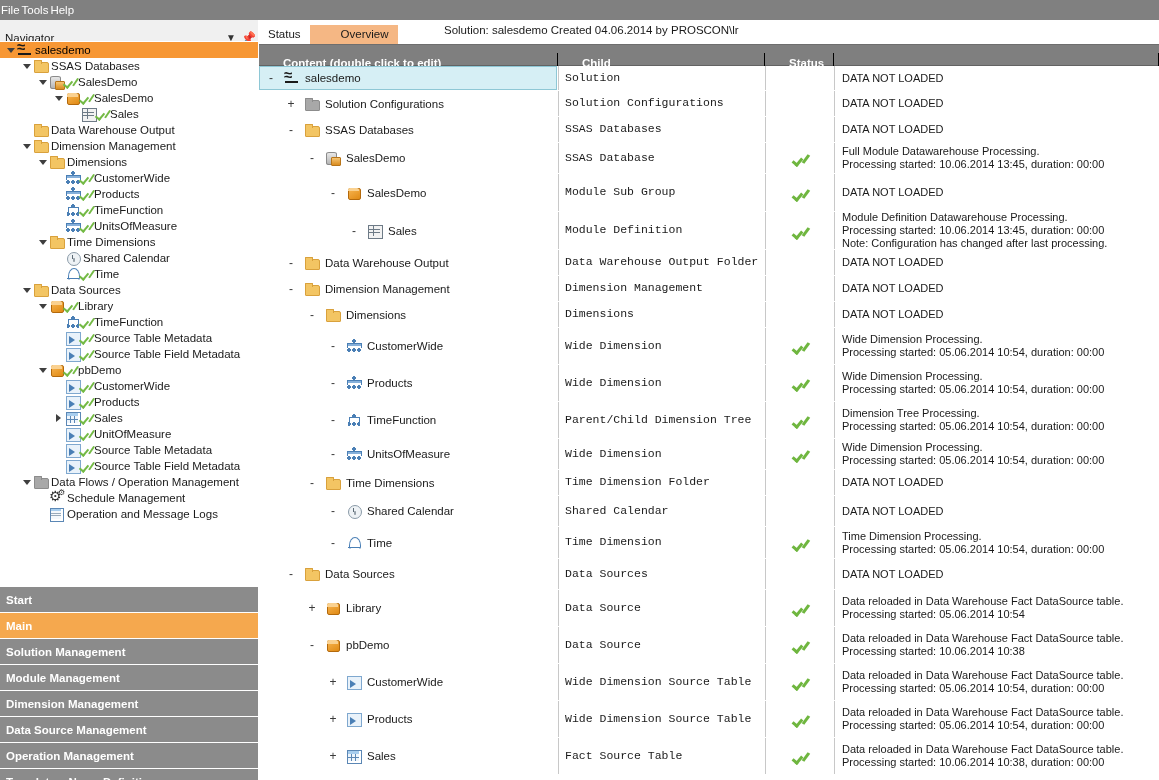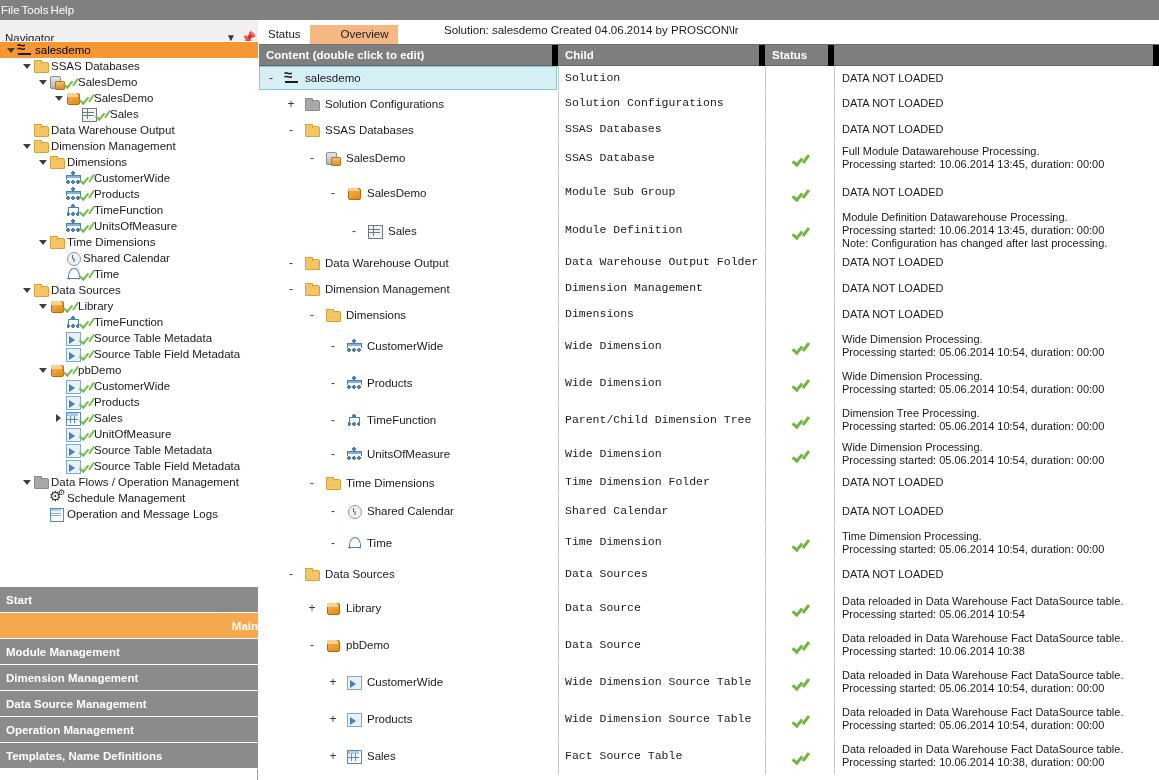--- a/index.html
+++ b/index.html
@@ -230,21 +230,21 @@
   }
   .navbtn {
     height: 26px; width: 258px;
     background: #8b8b8b;
     border-bottom: 1px solid #ffffff;
     display: flex; align-items: center;
     padding-left: 6px;
     color: #ffffff; font-weight: bold; font-size: 11.5px;
     cursor: pointer; white-space: nowrap;
   }
-  .navbtn.active { background: #f5a84e; color: #ffffff; justify-content: flex-end; }
+  .navbtn.active { background: #f5a84e; color: #ffffff; }
 
   
   .rightpane {
     position: absolute; left: 259px; top: 20px; width: 900px; height: 628px;
     background: #ffffff;
   }
   .tabstrip {
     position: relative; height: 24px; width: 900px;
     background: #ffffff;
     display: flex; align-items: flex-end;
@@ -261,23 +261,23 @@
   }
 
   .gridhead {
     position: relative; height: 22px; width: 900px;
     background: #7f7f7f;
     border-top: 1px solid #6e6e6e;
     border-bottom: 1px solid #636363;
     color: #ffffff; font-size: 11.5px; font-weight: bold;
   }
   .gh {
-    position: absolute; top: 0; height: 21px; line-height: 21px;
-    padding-left: 7px; white-space: nowrap;
-    border-right: 6px solid #000000;
+    position: absolute; top: 8px; height: 21px; line-height: 21px;
+    padding-left: 24px; white-space: nowrap;
+    border-right: 1px solid #000000;
   }
 
   .gridbody {
     position: absolute; left: 0; top: 46px; width: 900px; height: 734px;
     overflow: hidden; background: #ffffff;
   }
   .grow {
     position: relative; width: 900px;
     border-bottom: 1px solid #ffffff;
   }
@@ -534,20 +534,23 @@
           <span class="lbl">Operation and Message Logs</span>
         </div>
       </div>
 
     <div class="navbuttons" id="navbuttons">
         <div class="navbtn">
           <span>Start</span>
         </div>
         <div class="navbtn active">
           <span>Main</span>
+        </div>
+        <div class="navbtn">
+          <span>Solution Management</span>
         </div>
         <div class="navbtn">
           <span>Module Management</span>
         </div>
         <div class="navbtn">
           <span>Dimension Management</span>
         </div>
         <div class="navbtn">
           <span>Data Source Management</span>
         </div>

